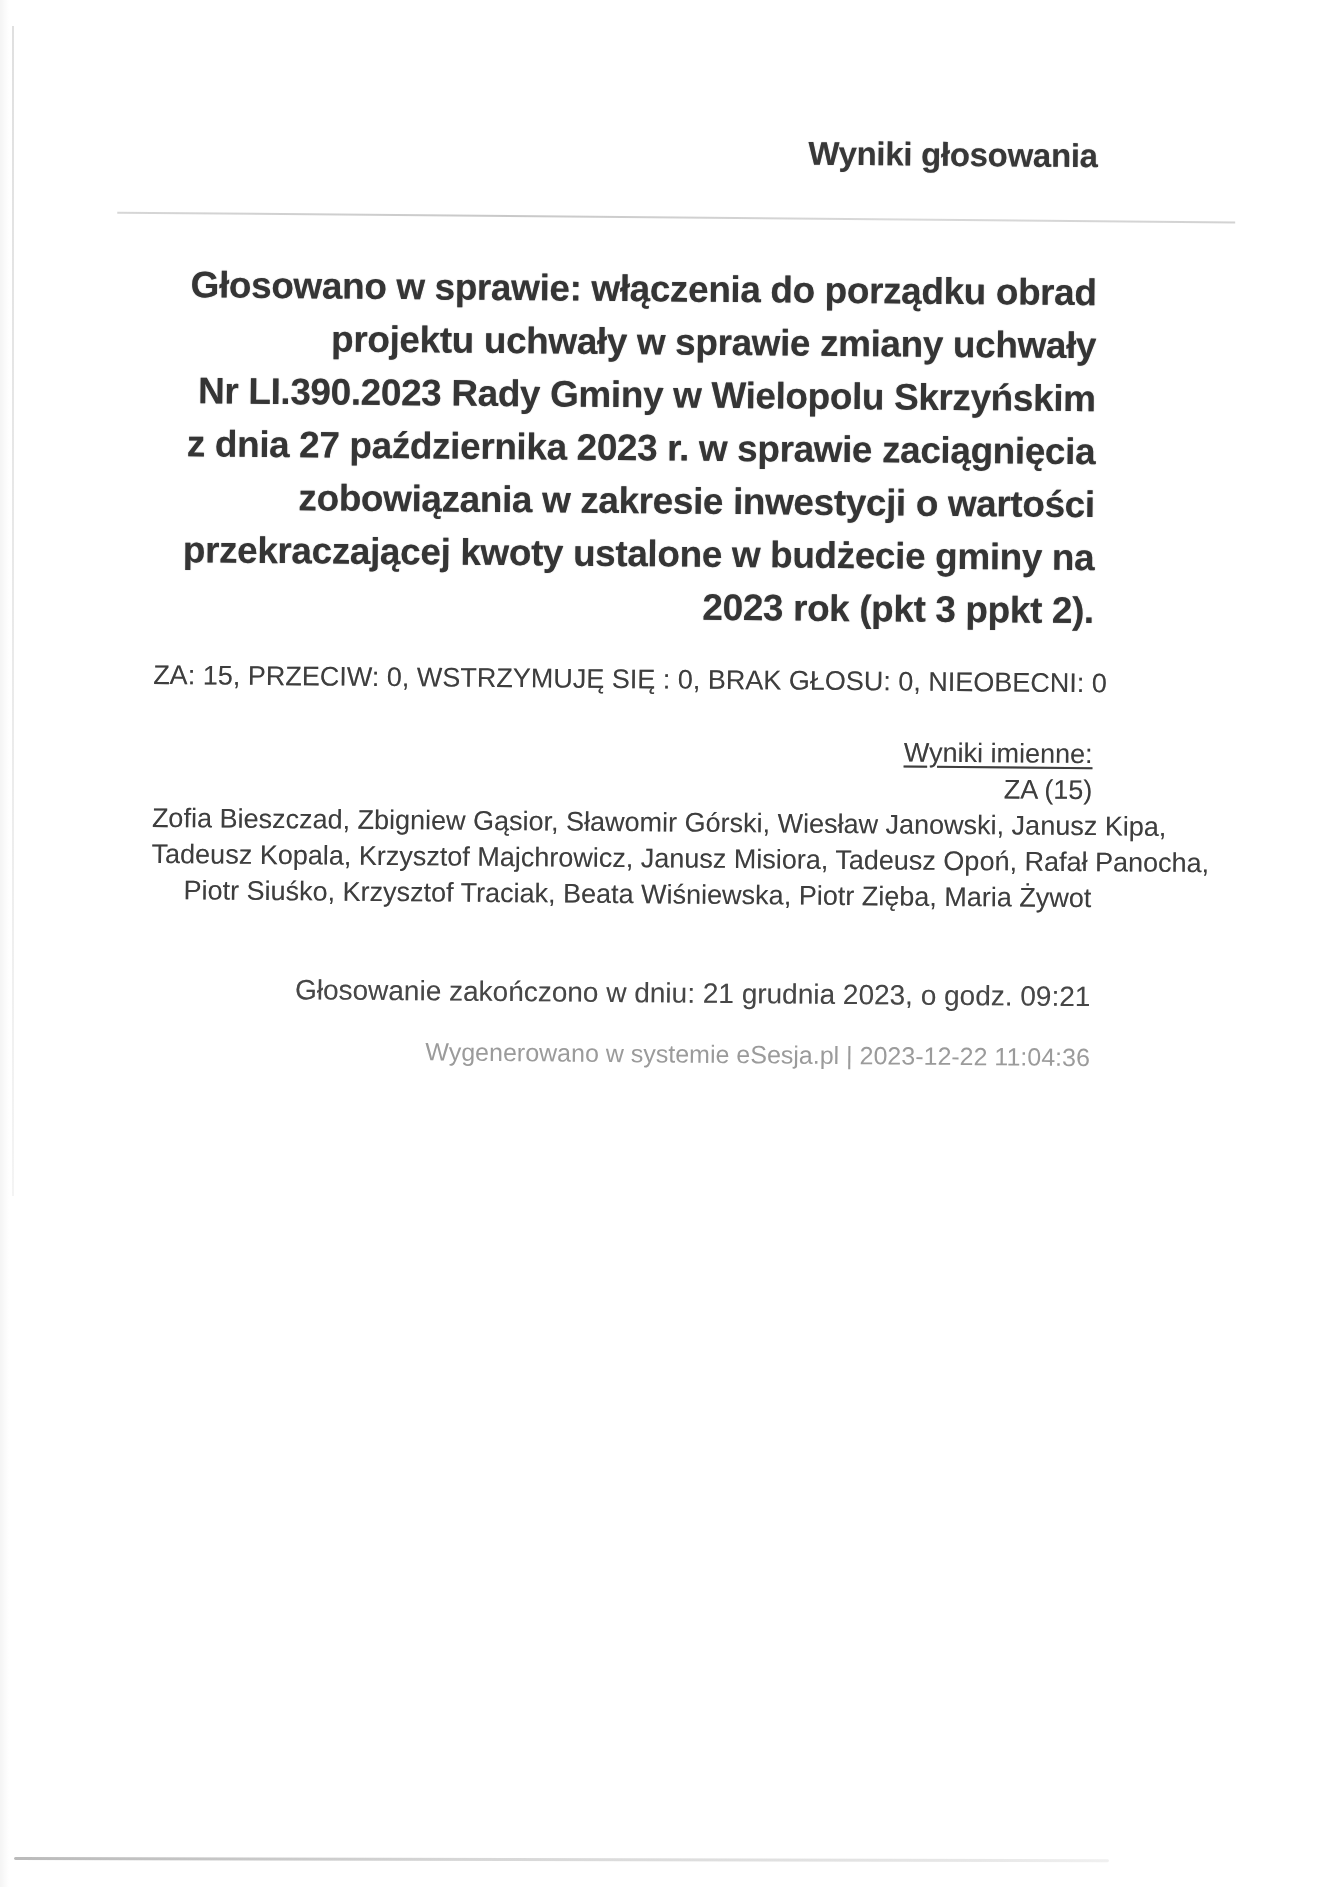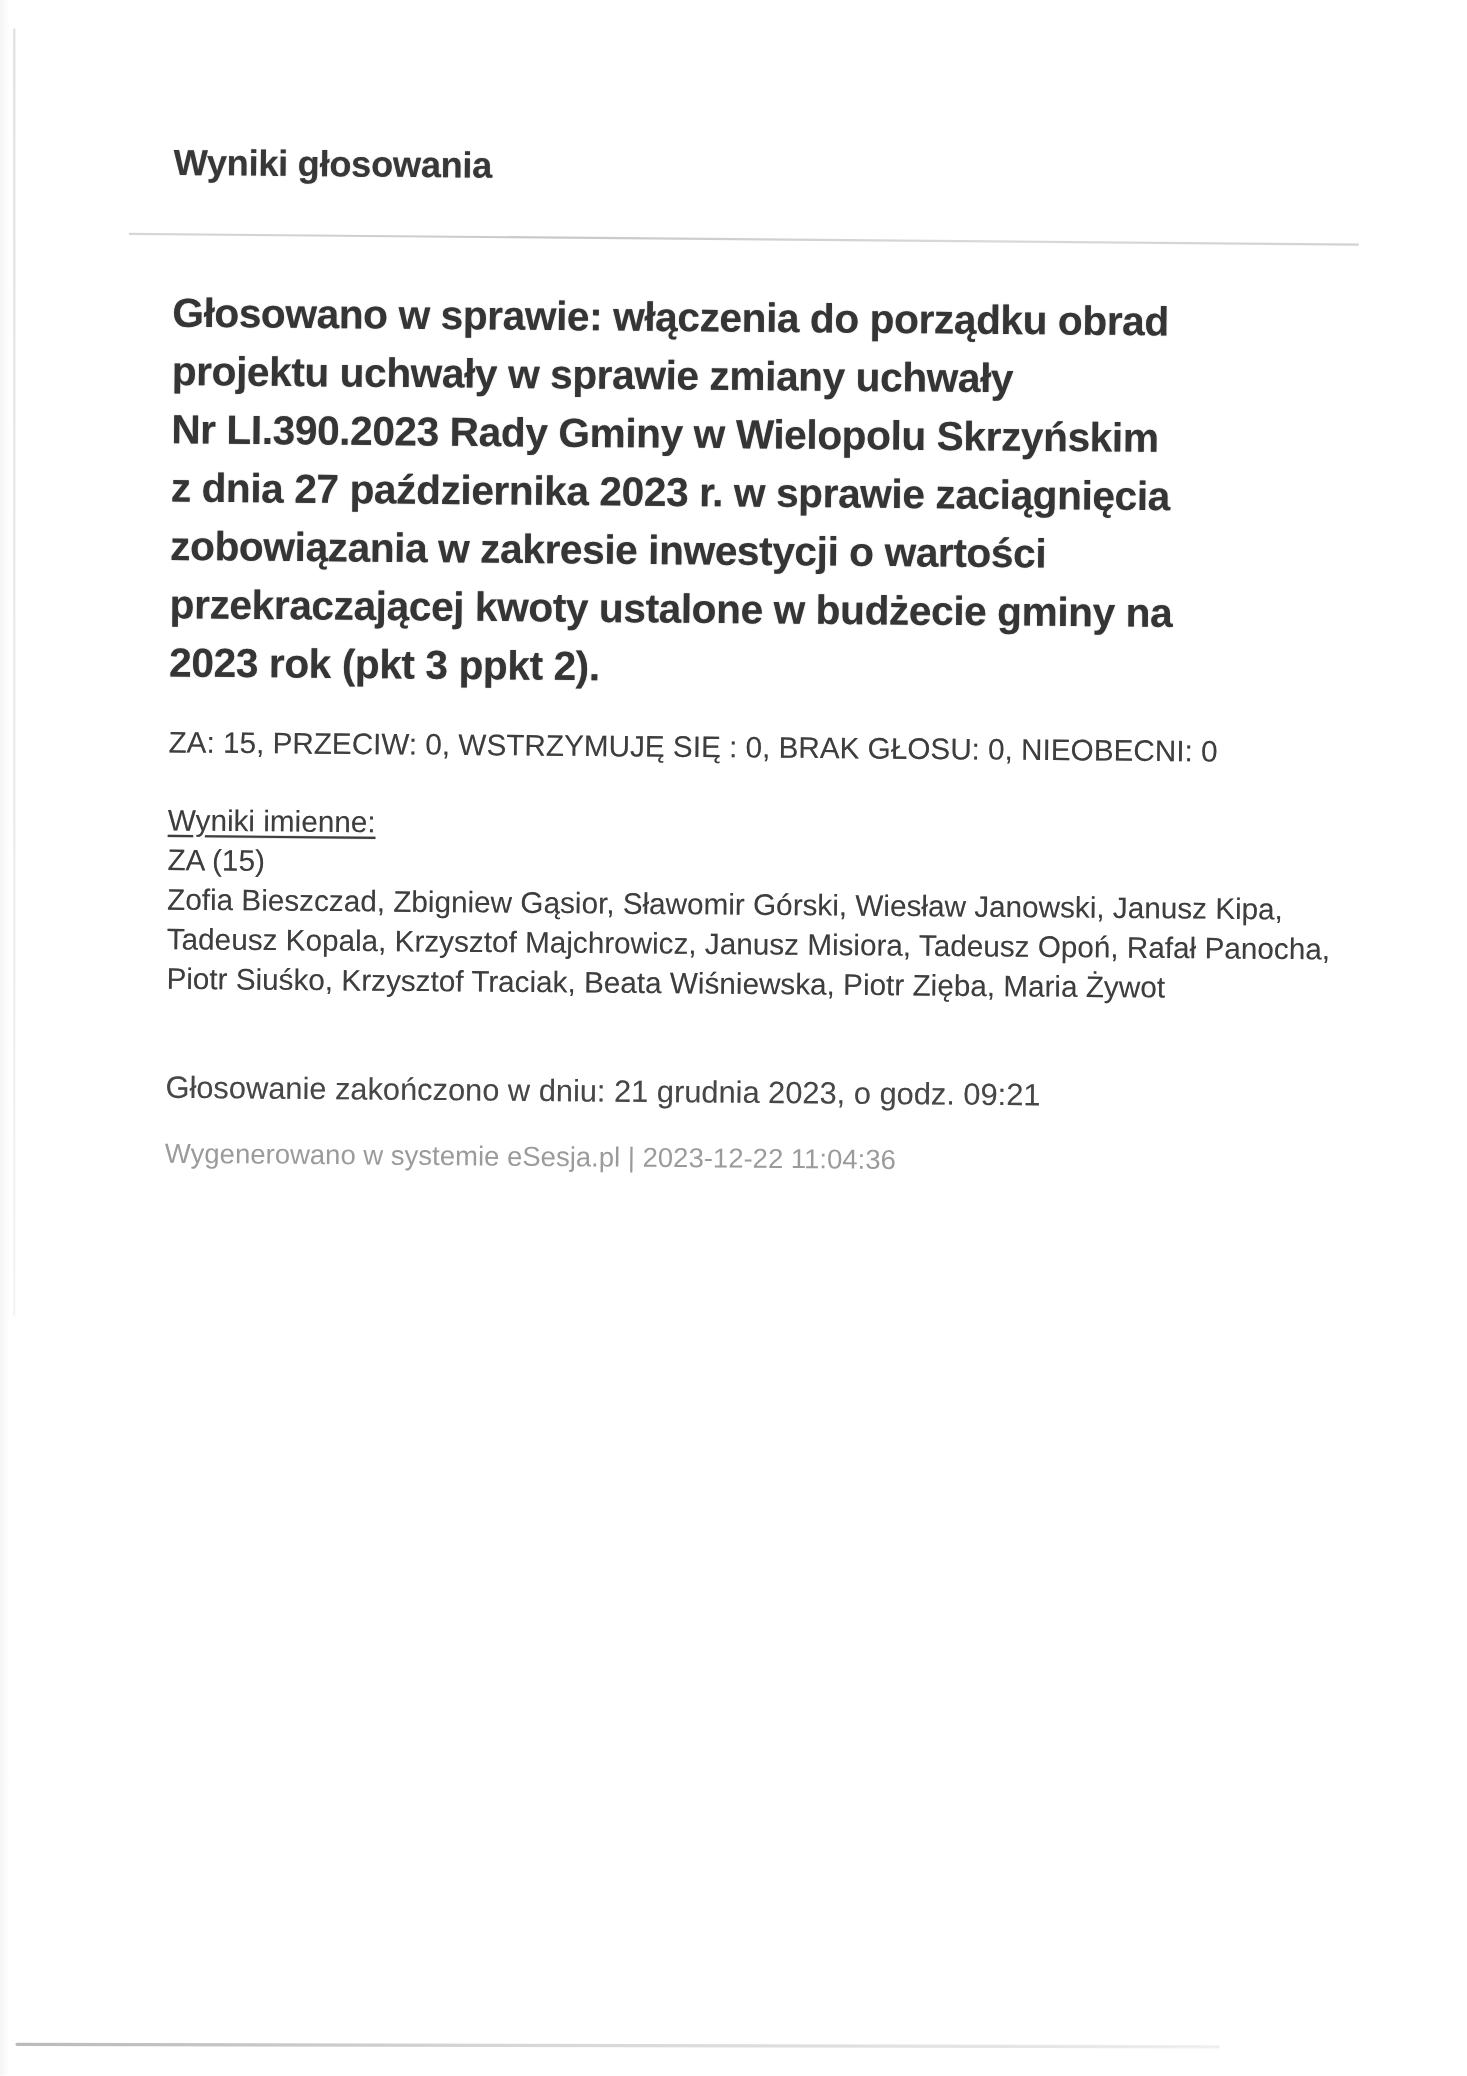--- a/index.html
+++ b/index.html
@@ -7,20 +7,21 @@
     padding: 0;
     background: #ffffff;
   }
   .sheet {
     position: relative;
     width: 1334px;
     height: 1887px;
     background: #ffffff;
     overflow: hidden;
     font-family: "Liberation Sans", sans-serif;
+    text-align: right;
   }
 
   
   .scan-left-strip {
     position: absolute;
     left: 0; top: 0;
     width: 9px; height: 100%;
     background: linear-gradient(to right, rgba(0,0,0,0.045), rgba(0,0,0,0.0));
   }
   .scan-left-line {

